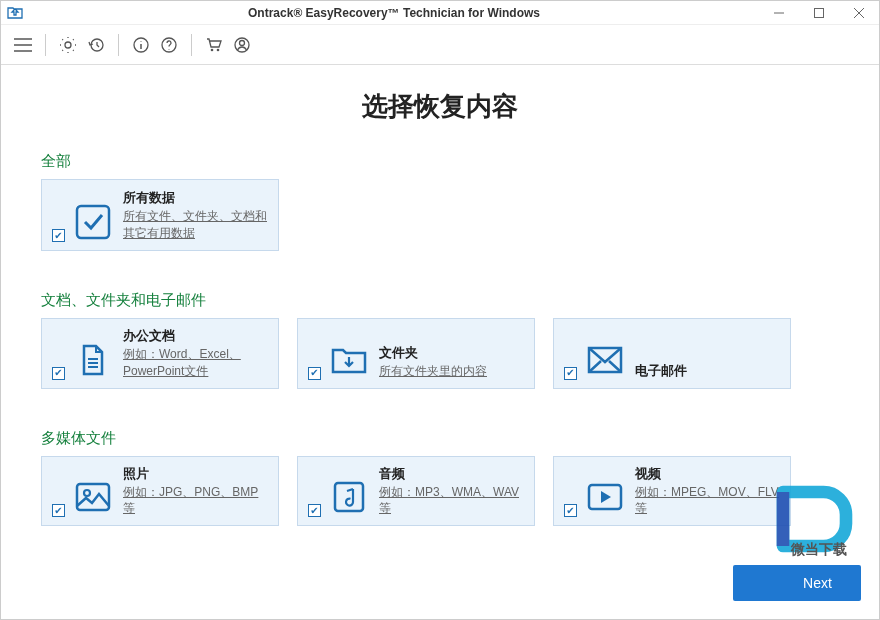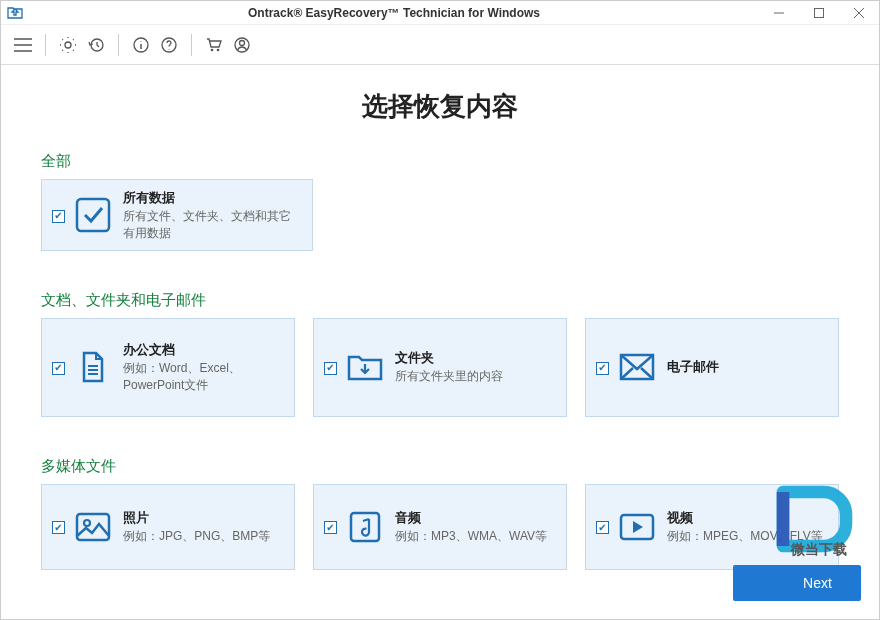--- a/index.html
+++ b/index.html
@@ -9,28 +9,28 @@
     .titlebar .title { flex: 1; text-align: center; font-size: 12px; font-weight: bold; color: #333; }
     .win-btns { display: flex; }
     .win-btn { width: 40px; height: 28px; display: flex; align-items: center; justify-content: center; color: #666; }
     .toolbar { height: 40px; border-bottom: 1px solid #ddd; display: flex; align-items: center; padding: 0 10px; gap: 4px; }
     .tool-ico { width: 24px; height: 24px; display: flex; align-items: center; justify-content: center; color: #555; }
     .divider { width: 1px; height: 22px; background: #ccc; margin: 0 6px; }
     .content { padding: 24px 40px 0; }
     .page-title { text-align: center; font-size: 26px; font-weight: 700; color: #222; margin-bottom: 28px; }
     .section-label { font-size: 15px; color: #15803d; margin-bottom: 8px; }
     .row { display: flex; gap: 18px; margin-bottom: 40px; }
-    .card { width: 272px; min-height: 56px; border: 1px solid #c6d9ec; background: #eaf3fb; display: flex; align-items: center; padding: 22px 10px; position: relative; }
+    .card { width: 238px; min-height: 56px; border: 1px solid #c6d9ec; background: #eaf3fb; display: flex; align-items: flex-end; padding: 8px 10px; position: relative; }
     .card.all { height: 72px; }
     .cb { width: 13px; height: 13px; border: 1px solid #1f6fb2; background: #fff; display: flex; align-items: center; justify-content: center; margin-top: 2px; margin-right: 8px; flex-shrink: 0; }
     .cb::after { content: "✔"; font-size: 10px; color: #1f6fb2; line-height: 1; }
     .card-icon { width: 40px; height: 40px; display: flex; align-items: center; justify-content: center; margin-right: 10px; flex-shrink: 0; color: #1f6fb2; }
     .card-text { flex: 1; }
     .card-title { font-size: 13px; font-weight: bold; color: #222; }
-    .card-desc { font-size: 12px; color: #666; line-height: 1.4; margin-top: 1px; }
+    .card-desc { font-size: 12px; color: #666; line-height: 1.4; margin-top: 1px; text-decoration: underline; }
     .next-btn { position: absolute; right: 18px; bottom: 18px; width: 128px; height: 36px; background: #1f78d1; color: #fff; display: flex; align-items: center; justify-content: center; font-size: 14px; border-radius: 2px; padding-left: 41px; }
     .watermark { position: absolute; right: 24px; bottom: 55px; width: 90px; height: 90px; opacity: 0.9; }
     .watermark svg { width: 100%; height: 100%; }
     .watermark-text { position: absolute; right: 32px; bottom: 60px; font-size: 14px; font-weight: bold; color: #555; }
     svg { display: block; }
   </style>
 </head>
 <body>
 
 <div class="titlebar">

